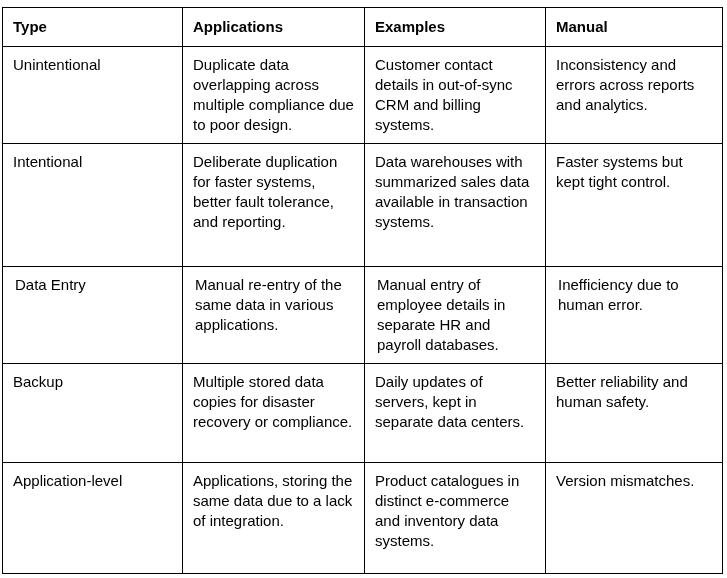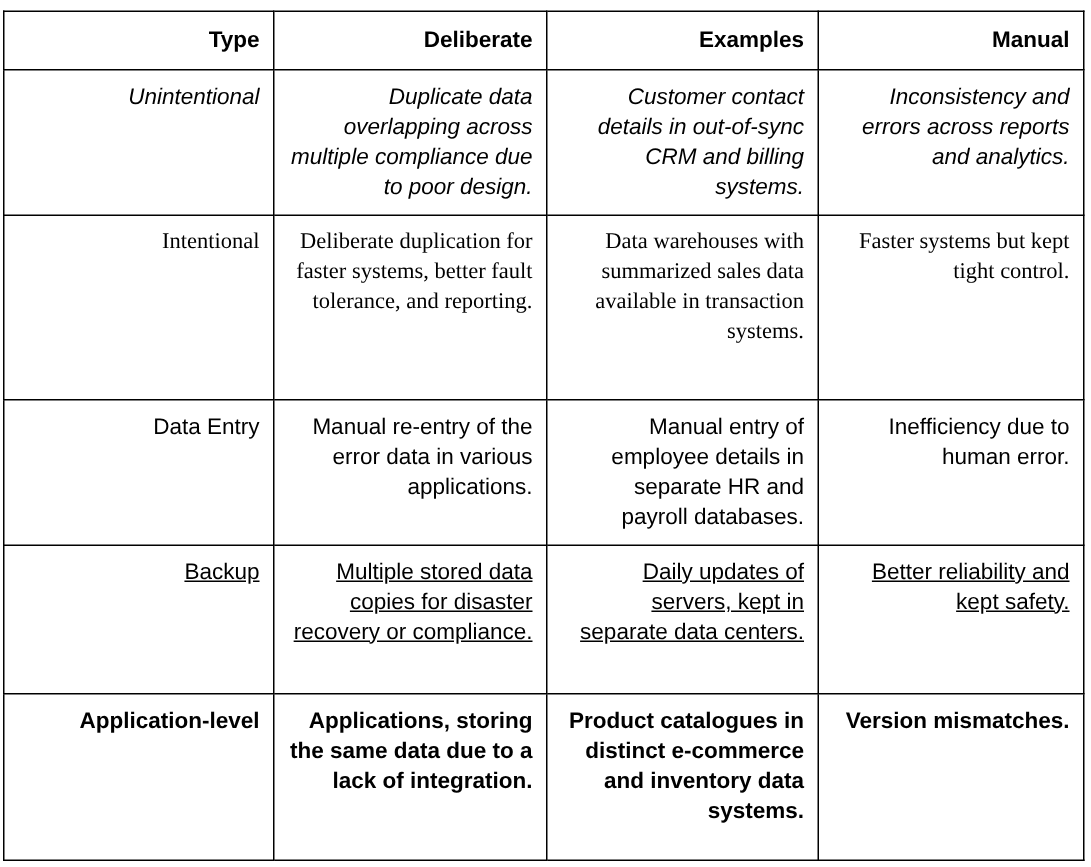--- a/index.html
+++ b/index.html
@@ -49,50 +49,49 @@
   }
   table.data-table th {
     font-weight: bold;
     height: 20px;
     padding-top: 9px;
     padding-bottom: 9px;
   }
   table.data-table td {
     font-weight: normal;
   }
-  tr.row-r0 td { height: 80px; font-style: italic; }
-  tr.row-r1 td { height: 106px; font-family: Liberation Serif, serif; }
+  tr.row-r0 td { height: 80px; }
+  tr.row-r1 td { height: 106px; }
   tr.row-r2 td { height: 78px; padding-left: 12px; }
-  tr.row-r3 td { height: 82px; text-decoration: underline; }
-  tr.row-r4 td { height: 94px; font-weight: bold; }
+  tr.row-r3 td { height: 82px; }
+  tr.row-r4 td { height: 94px; }
   .cell-text {
     display: block;
     white-space: pre-line;
-    text-align: right;
   }
 </style>
 </head>
 <body>
 
 <div id="page">
   <div id="table-wrap">
     <table class="data-table">
       <colgroup>
         <col class="c-type">
         <col class="c-desc">
         <col class="c-examples">
         <col class="c-impact">
       </colgroup>
       <thead>
         <tr>
           <th>
             <span class="cell-text">Type</span>
           </th>
           <th>
-            <span class="cell-text">Deliberate</span>
+            <span class="cell-text">Applications</span>
           </th>
           <th>
             <span class="cell-text">Examples</span>
           </th>
           <th>
             <span class="cell-text">Manual</span>
           </th>
         </tr>
       </thead>
       <tbody>
@@ -122,41 +121,41 @@
           </td>
           <td>
             <span class="cell-text">Faster systems but kept tight control.</span>
           </td>
         </tr>
         <tr class="row-r2">
           <td>
             <span class="cell-text">Data Entry</span>
           </td>
           <td>
-            <span class="cell-text">Manual re-entry of the error data in various applications.</span>
+            <span class="cell-text">Manual re-entry of the same data in various applications.</span>
           </td>
           <td>
             <span class="cell-text">Manual entry of employee details in separate HR and payroll databases.</span>
           </td>
           <td>
             <span class="cell-text">Inefficiency due to human error.</span>
           </td>
         </tr>
         <tr class="row-r3">
           <td>
             <span class="cell-text">Backup</span>
           </td>
           <td>
             <span class="cell-text">Multiple stored data copies for disaster recovery or compliance.</span>
           </td>
           <td>
             <span class="cell-text">Daily updates of servers, kept in separate data centers.</span>
           </td>
           <td>
-            <span class="cell-text">Better reliability and kept safety.</span>
+            <span class="cell-text">Better reliability and human safety.</span>
           </td>
         </tr>
         <tr class="row-r4">
           <td>
             <span class="cell-text">Application-level</span>
           </td>
           <td>
             <span class="cell-text">Applications, storing the same data due to a lack of integration.</span>
           </td>
           <td>

